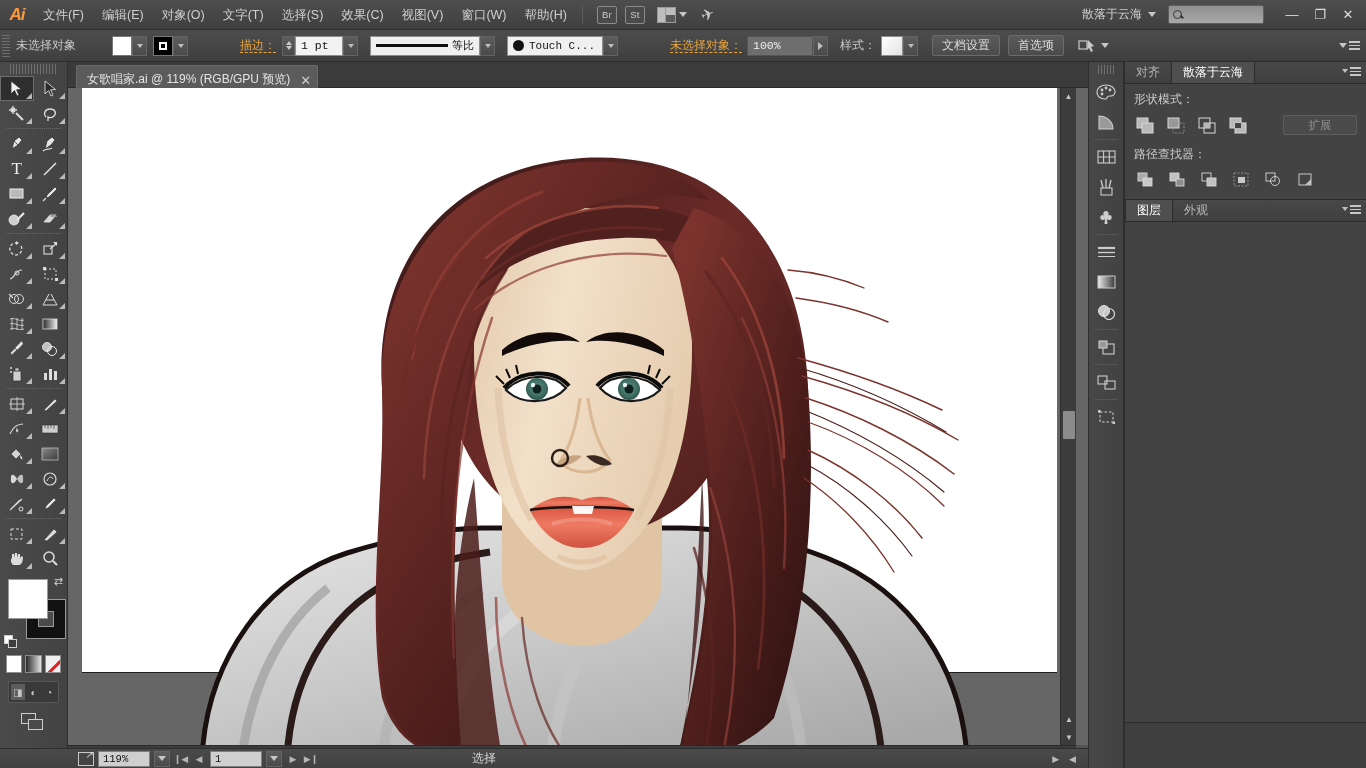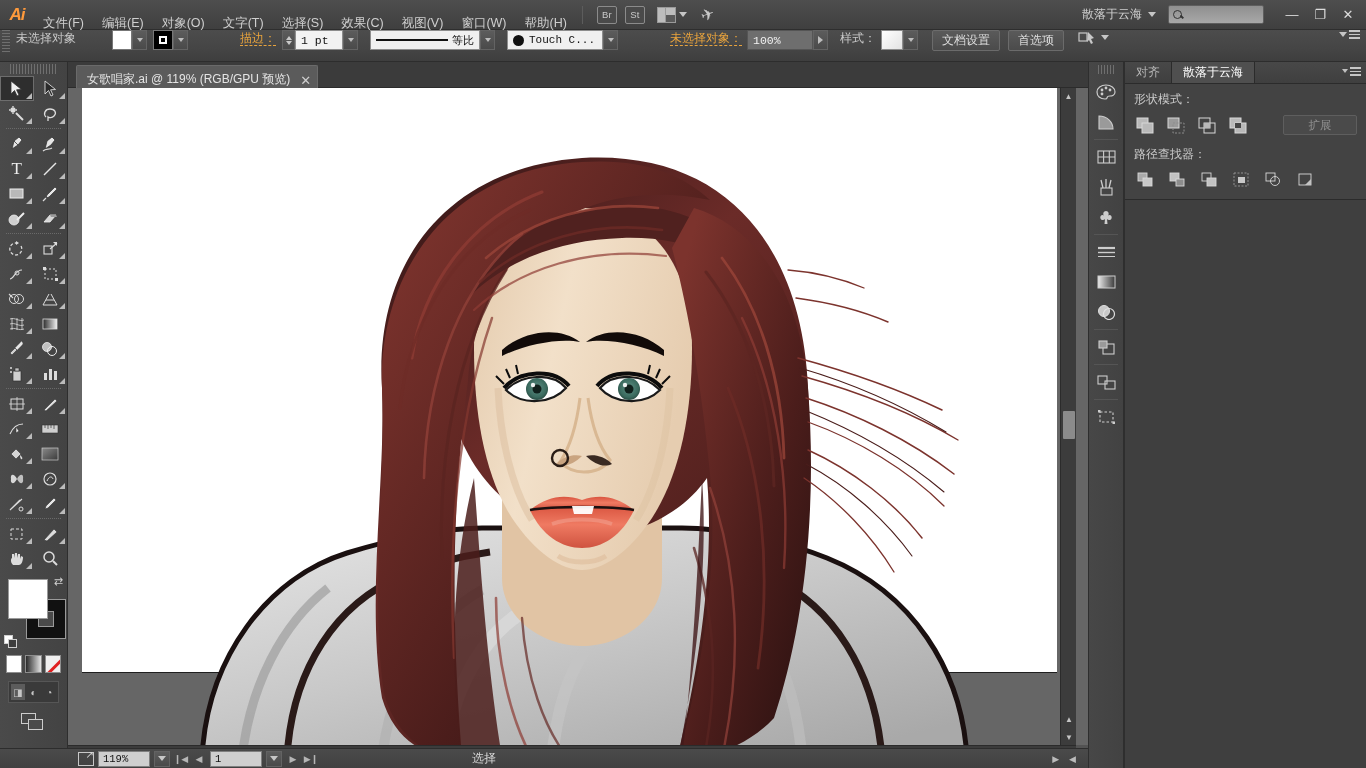--- a/index.html
+++ b/index.html
@@ -16,21 +16,21 @@
     position: absolute; left: 0; top: 0; width: 1366px; height: 30px;
     background: linear-gradient(180deg,#4e4e4e 0%,#464646 55%,#3f3f3f 100%);
     display: flex; align-items: center; border-bottom: 1px solid #2e2e2e;
   }
   .ai-logo {
     width: 34px; height: 30px; display: flex; align-items: center; justify-content: center;
     color: #ff9a3c; font-weight: bold; font-size: 17px; font-style: italic;
     letter-spacing: -1px;
   }
   .menu-item {
-    padding: 8px 9px; height: 30px; line-height: 30px; font-size: 12.5px; color: #cfcfcf;
+    padding: 0 9px; height: 30px; line-height: 30px; font-size: 12.5px; color: #cfcfcf;
     white-space: nowrap; cursor: default;
   }
   .mb-sep { width: 1px; height: 18px; background: #5c5c5c; margin: 0 6px; }
   .sqbtn {
     width: 20px; height: 18px; border: 1px solid #8b8b8b; border-radius: 2px;
     display: flex; align-items: center; justify-content: center;
     font-size: 9.5px; color: #cacaca; margin-left: 8px; background: #4a4a4a;
   }
   .arrange-icon { margin-left: 12px; display: flex; align-items: center; gap: 3px; }
   .arrange-box { width: 19px; height: 16px; border: 1px solid #9a9a9a; display: flex; }
@@ -52,21 +52,21 @@
   .mag::after { content:''; position: absolute; width: 4px; height: 1.6px; background:#333;
       transform: rotate(45deg); right: -3px; bottom: 0px; }
   .wbtns { display: flex; margin-left: 14px; }
   .wbtn { width: 28px; height: 22px; display: flex; align-items: center; justify-content: center;
       color: #dcdcdc; font-size: 13px; }
 
   
   .controlbar {
     position: absolute; left: 0; top: 30px; width: 1366px; height: 32px;
     background: linear-gradient(180deg,#4c4c4c 0%,#454545 60%,#3e3e3e 100%);
-    border-bottom: 1px solid #2d2d2d; display: flex; align-items: flex-start; padding-left: 2px;
+    border-bottom: 1px solid #2d2d2d; display: flex; align-items: center; padding-left: 2px;
   }
   .grip { width: 8px; height: 22px; background-image: repeating-linear-gradient(180deg,#6f6f6f 0 1px,transparent 1px 3px);
       margin-right: 6px; }
   .cb-label { font-size: 12px; color: #c8c8c8; white-space: nowrap; }
   .cb-label.ul { color: #e8a33d; text-decoration: underline; text-decoration-style: dashed;
       text-underline-offset: 3px; margin-left: 40px; }
   .swatch-white { width: 20px; height: 20px; background: #fff; border: 1px solid #777; }
   .swatch-stroke { width: 20px; height: 20px; background: #000; border: 1px solid #777;
       display:flex; align-items:center; justify-content:center; }
   .swatch-stroke i { width: 8px; height: 8px; border: 2px solid #fff; display:block; }
@@ -975,15 +975,30 @@
           <div class="pfbtn">
             <svg width="17" height="16" viewBox="0 0 17 16">
                 <rect x="2" y="2" width="12" height="11" fill="none" stroke="#d8d8d8" stroke-width=".9"></rect>
                 <path d="M14 13 L14 7 L8 13 Z" fill="#c2c2c2"></path>
               </svg>
           </div>
         </div>
       </div>
     </div>
 
+    <div class="panelgrp">
+      <div class="tabrow">
+        <div class="ptab active">图层</div>
+        <div class="ptab">外观</div>
+        <div class="tabmenu">
+          <div class="caret"></div>
+          <div class="pm-lines">
+              <i></i>
+              <i></i>
+              <i></i>
+            </div>
+        </div>
+      </div>
+      <div class="layersbody"></div>
+    </div>
 
   </div>
 </div>
 
 </body></html>

